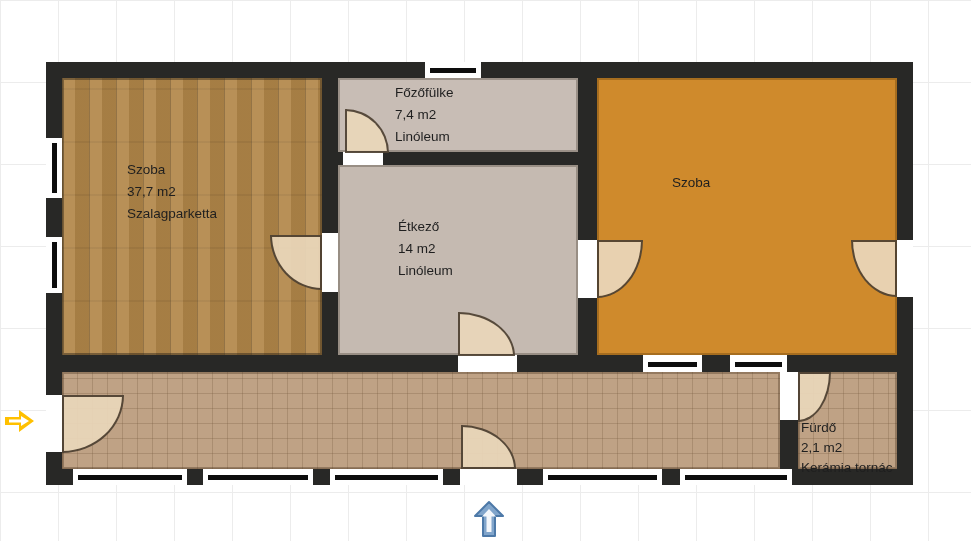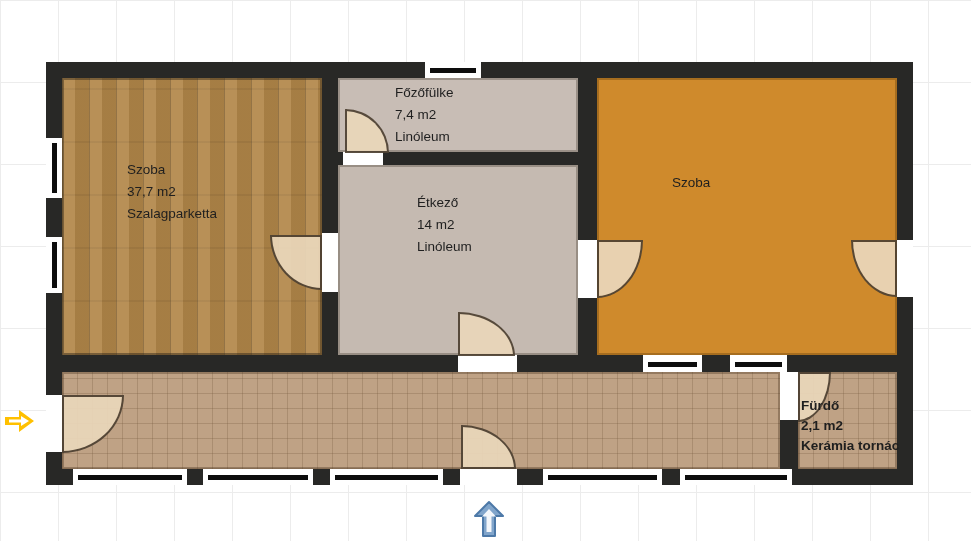--- a/index.html
+++ b/index.html
@@ -127,29 +127,29 @@
   <div class="room-label" style="left:127px;top:159px;">
     <span>Szoba</span>
     <span>37,7 m2</span>
     <span>Szalagparketta</span>
   </div>
   <div class="room-label" style="left:395px;top:82px;">
     <span>Főzőfülke</span>
     <span>7,4 m2</span>
     <span>Linóleum</span>
   </div>
-  <div class="room-label" style="left:398px;top:192px;margin-left:19px;">
+  <div class="room-label" style="left:398px;top:216px;">
     <span>Étkező</span>
     <span>14 m2</span>
     <span>Linóleum</span>
   </div>
   <div class="room-label" style="left:672px;top:172px;">
     <span>Szoba</span>
   </div>
-  <div class="room-label small" style="left:801px;top:396px;font-weight:bold;">
+  <div class="room-label small" style="left:801px;top:418px;">
     <span>Fürdő</span>
     <span>2,1 m2</span>
     <span>Kerámia tornác</span>
   </div>
 
   <svg class="arrow-svg" style="left:3px;top:406px;" width="34" height="30" viewBox="0 0 34 30">
     <polygon points="2,11 16,11 16,4 31,15 16,26 16,19 2,19" fill="#ffc000"></polygon>
     <polygon points="6,13.5 18,13.5 18,10 26,15 18,20 18,16.5 6,16.5" fill="#ffffff"></polygon>
   </svg>
 

